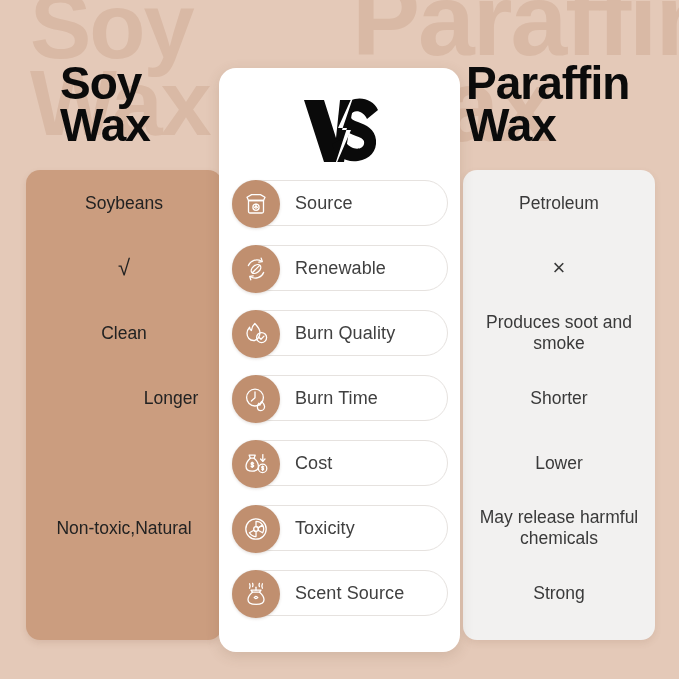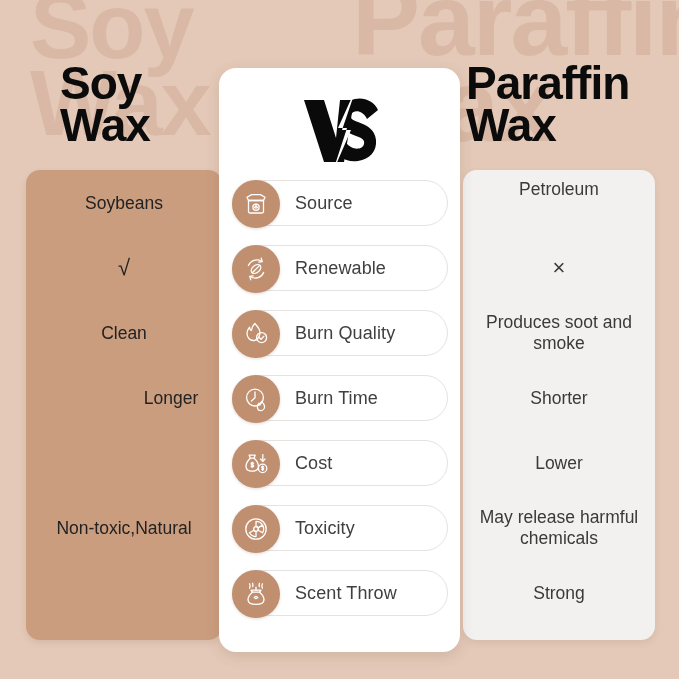--- a/index.html
+++ b/index.html
@@ -115,21 +115,21 @@
 
   <div class="side-panel" id="panel-soy">
     <div class="val-cell" style="top: 33px; transform: translateY(-50%);">Soybeans</div>
     <div class="val-cell mark" style="top: 98px; transform: translateY(-50%);">√</div>
     <div class="val-cell" style="top: 163px; transform: translateY(-50%);">Clean</div>
     <div class="val-cell" style="top: 228px; transform: translateY(-50%); margin-left: 47px;">Longer</div>
     <div class="val-cell" style="top: 358px; transform: translateY(-50%);">Non-toxic,Natural</div>
   </div>
 
   <div class="side-panel" id="panel-paraffin">
-    <div class="val-cell" style="top: 19px; transform: translateY(-50%);">Petroleum</div>
+    <div class="val-cell" style="top: 33px; transform: translateY(-50%);">Petroleum</div>
     <div class="val-cell mark" style="top: 98px; transform: translateY(-50%);">×</div>
     <div class="val-cell" style="top: 163px; transform: translateY(-50%);">Produces soot and smoke</div>
     <div class="val-cell" style="top: 228px; transform: translateY(-50%);">Shorter</div>
     <div class="val-cell" style="top: 358px; transform: translateY(-50%);">May release harmful chemicals</div>
     <div class="val-cell" style="top: 293px; transform: translateY(-50%);">Lower</div>
     <div class="val-cell" style="top: 423px; transform: translateY(-50%);">Strong</div>
   </div>
 
   <div id="center-card">
 
@@ -233,17 +233,17 @@
           <path d="M11.4 13.2 c-2.6 2.3 -4.4 5 -4.4 7.5 c0 2.9 3.5 4.6 8 4.6 c4.5 0 8 -1.7 8 -4.6 c0 -2.5 -1.8 -5.2 -4.4 -7.5z"></path>
           <path d="M11.4 13.2 l-1.4 -2 h10 l-1.4 2"></path>
           <path d="M15 11.2 v-3"></path>
           <path d="M11.6 7.6 q.8 -1.6 0 -3.2"></path>
           <path d="M18.4 7.6 q-.8 -1.6 0 -3.2"></path>
           <path d="M8.6 9.2 q1.1 -2.2 0 -4.4"></path>
           <path d="M21.4 9.2 q-1.1 -2.2 0 -4.4"></path>
           <path d="M13.2 18.6 q1.8 -2.6 3.6 0 q-1.8 1.9 -3.6 0z"></path>
         </svg>
       </span>
-      <span class="plabel">Scent Throw</span>
+      <span class="plabel">Scent Source</span>
     </div>
 
   </div>
 </div>
 
 </body></html>

